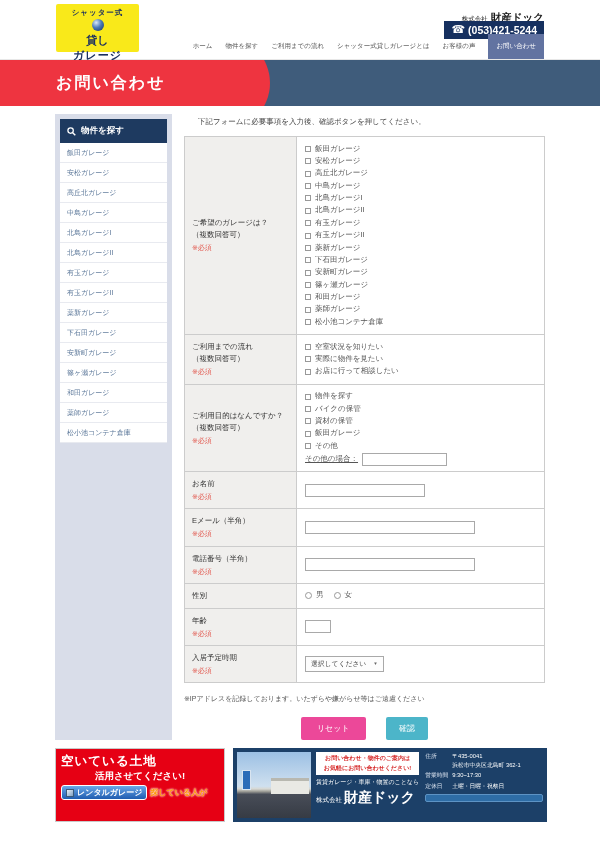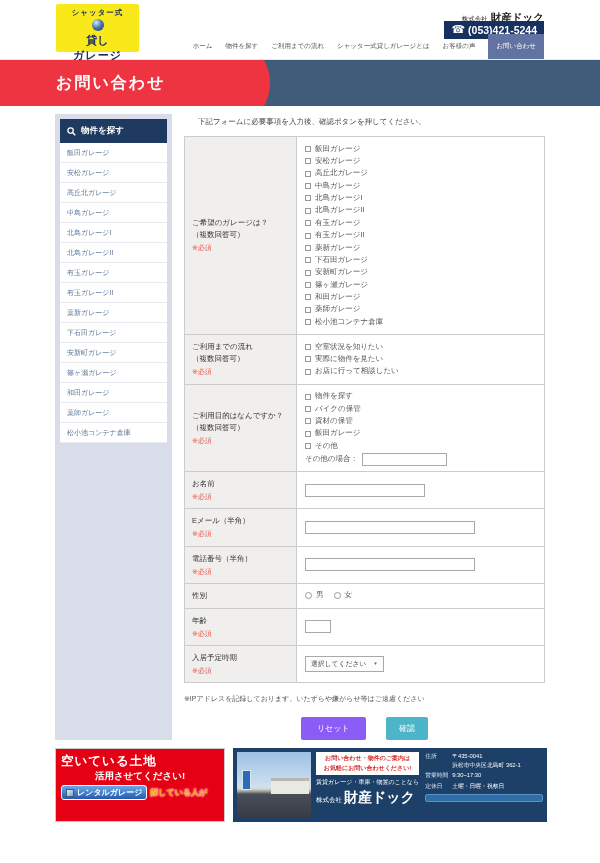--- a/index.html
+++ b/index.html
@@ -39,29 +39,29 @@
   table.form { width:100%; border-collapse:collapse; font-size:7.5px; }
   table.form th { background:#f0efed; border:1px solid #ccc; width:112px; font-weight:normal; text-align:left; padding:6px 7px; vertical-align:middle; color:#333; line-height:1.6; }
   table.form td { border:1px solid #ccc; padding:5px 8px; color:#555; line-height:1.45; }
   .req { color:#e2574d; font-size:7px; display:block; margin-top:1px; }
   .cb-row { display:flex; align-items:center; gap:4px; margin:1.5px 0; cursor:pointer; }
   .box { width:6px; height:6px; border:1px solid #999; background:#fff; flex:none; }
   .radio { width:7px; height:7px; border:1px solid #999; border-radius:50%; background:#fff; flex:none; display:inline-block; }
   .ti { border:1px solid #a9a9a9; height:13px; background:#fff; font-size:7.5px; padding:0 2px; }
   .w-name { width:120px; } .w-mail { width:170px; } .w-age { width:26px; } .w-other { width:85px; }
   .ta { border:1px solid #a9a9a9; width:232px; height:44px; resize:none; font-size:7.5px; }
-  .other-row { display:flex; align-items:center; gap:4px; }
+  .other-row { display:flex; align-items:center; gap:4px;text-decoration:underline; }
   .gender { display:flex; align-items:center; gap:4px; }
   .gender .glabel { margin-right:6px; }
   .sel { display:inline-flex; align-items:center; gap:7px; border:1px solid #a9a9a9; padding:2.5px 5px; font-size:6.8px; color:#444; background:#fdfdfd; cursor:pointer; }
   .sel .arrow { font-size:4.5px; color:#666; }
   .ip-note { font-size:7px; color:#555; margin:11px 0 13px; }
   .btns { text-align:center; }
   .btn { border:none; color:#fff; font-size:8px; border-radius:2px; cursor:pointer; font-family:inherit; }
-  .btn-reset { background:#8b5cf6; padding:6px 16px;text-align:right; }
+  .btn-reset { background:#ec4899; padding:6px 16px;text-align:right; }
   .btn-confirm { background:#4cb5c9; padding:6px 13px; margin-left:16px; }
 
   
   .banners { display:flex; gap:8px; padding:0 55px; margin-top:8px; }
   .ad { width:170px; height:74px; background:#e60014; border:1px solid #c9c9c9; padding:4px 5px 0; color:#fff; font-weight:bold; flex:none; }
   .ad1 { font-size:12.5px; letter-spacing:1px; }
   .ad2 { font-size:9.5px; text-align:center; }
   .ad-row { display:flex; align-items:center; gap:3px; margin-top:2px; }
   .rental { background:linear-gradient(#6aa7e8,#1f5cb0); border:1px solid #fff; border-radius:3px; font-size:8px; padding:1px 4px; display:flex; align-items:center; gap:3px; white-space:nowrap; }
   .cube { width:8px; height:8px; background:linear-gradient(135deg,#e8f0f8,#7f9fc0); border:1px solid #3a5a7a; flex:none; }

